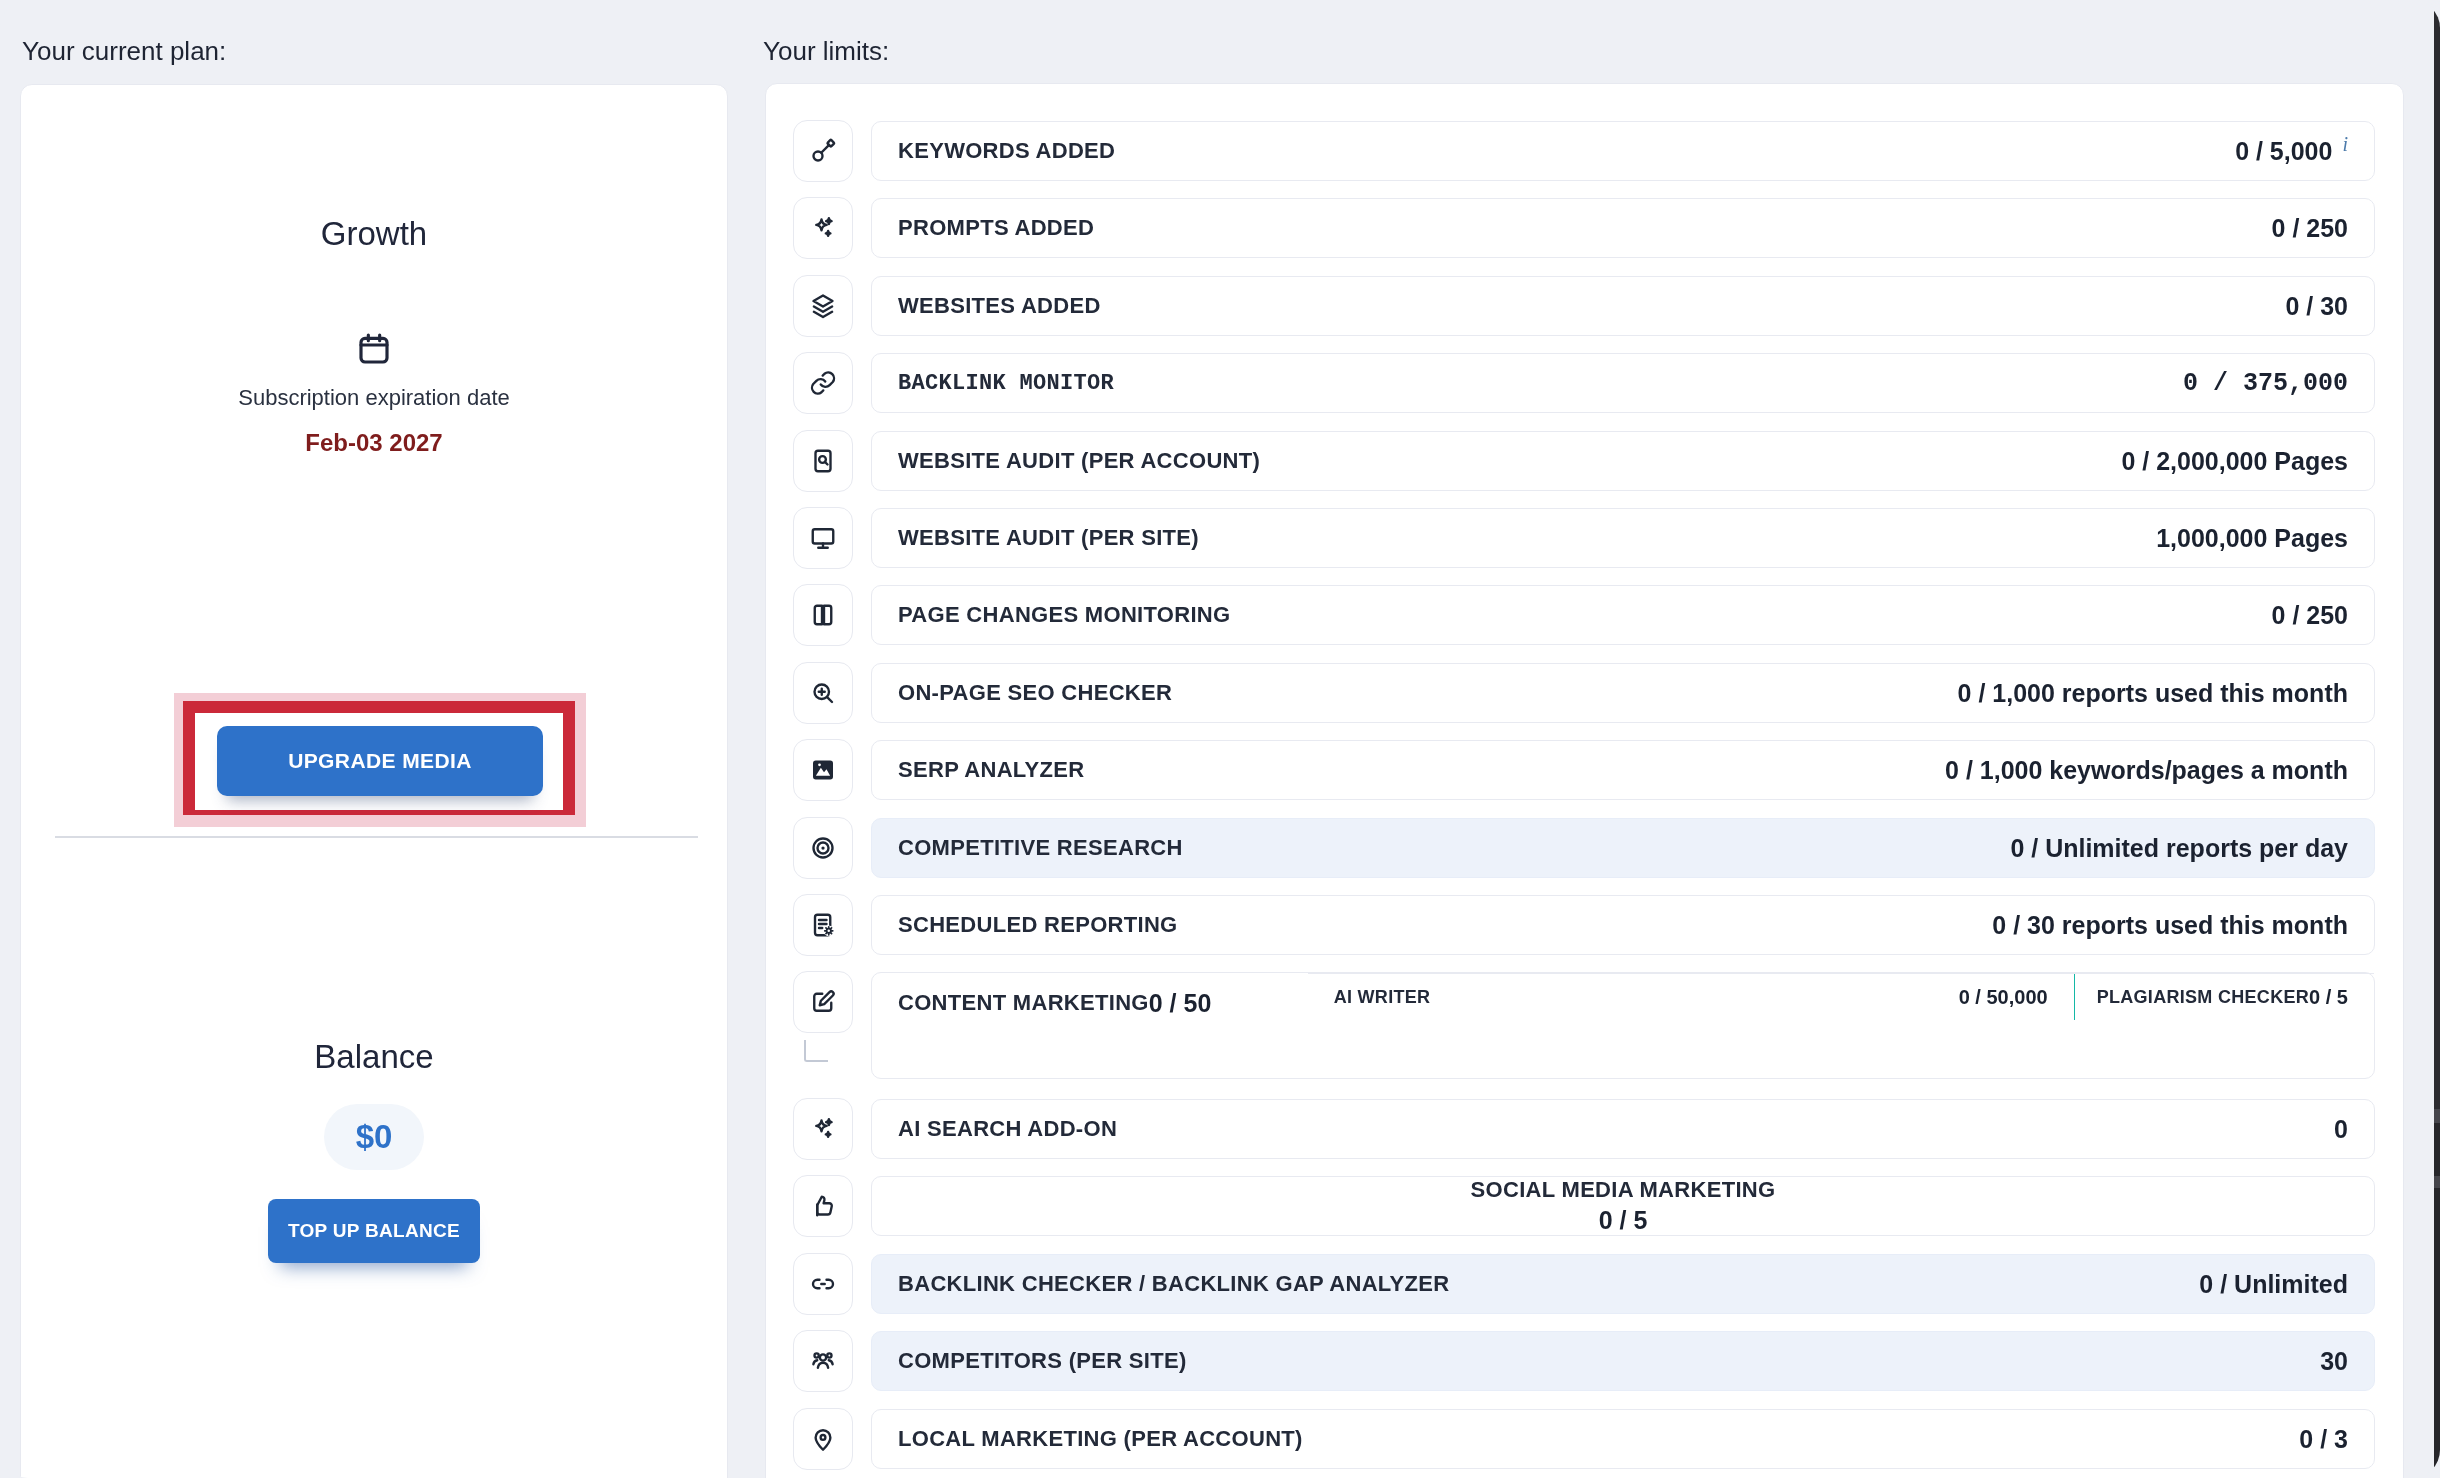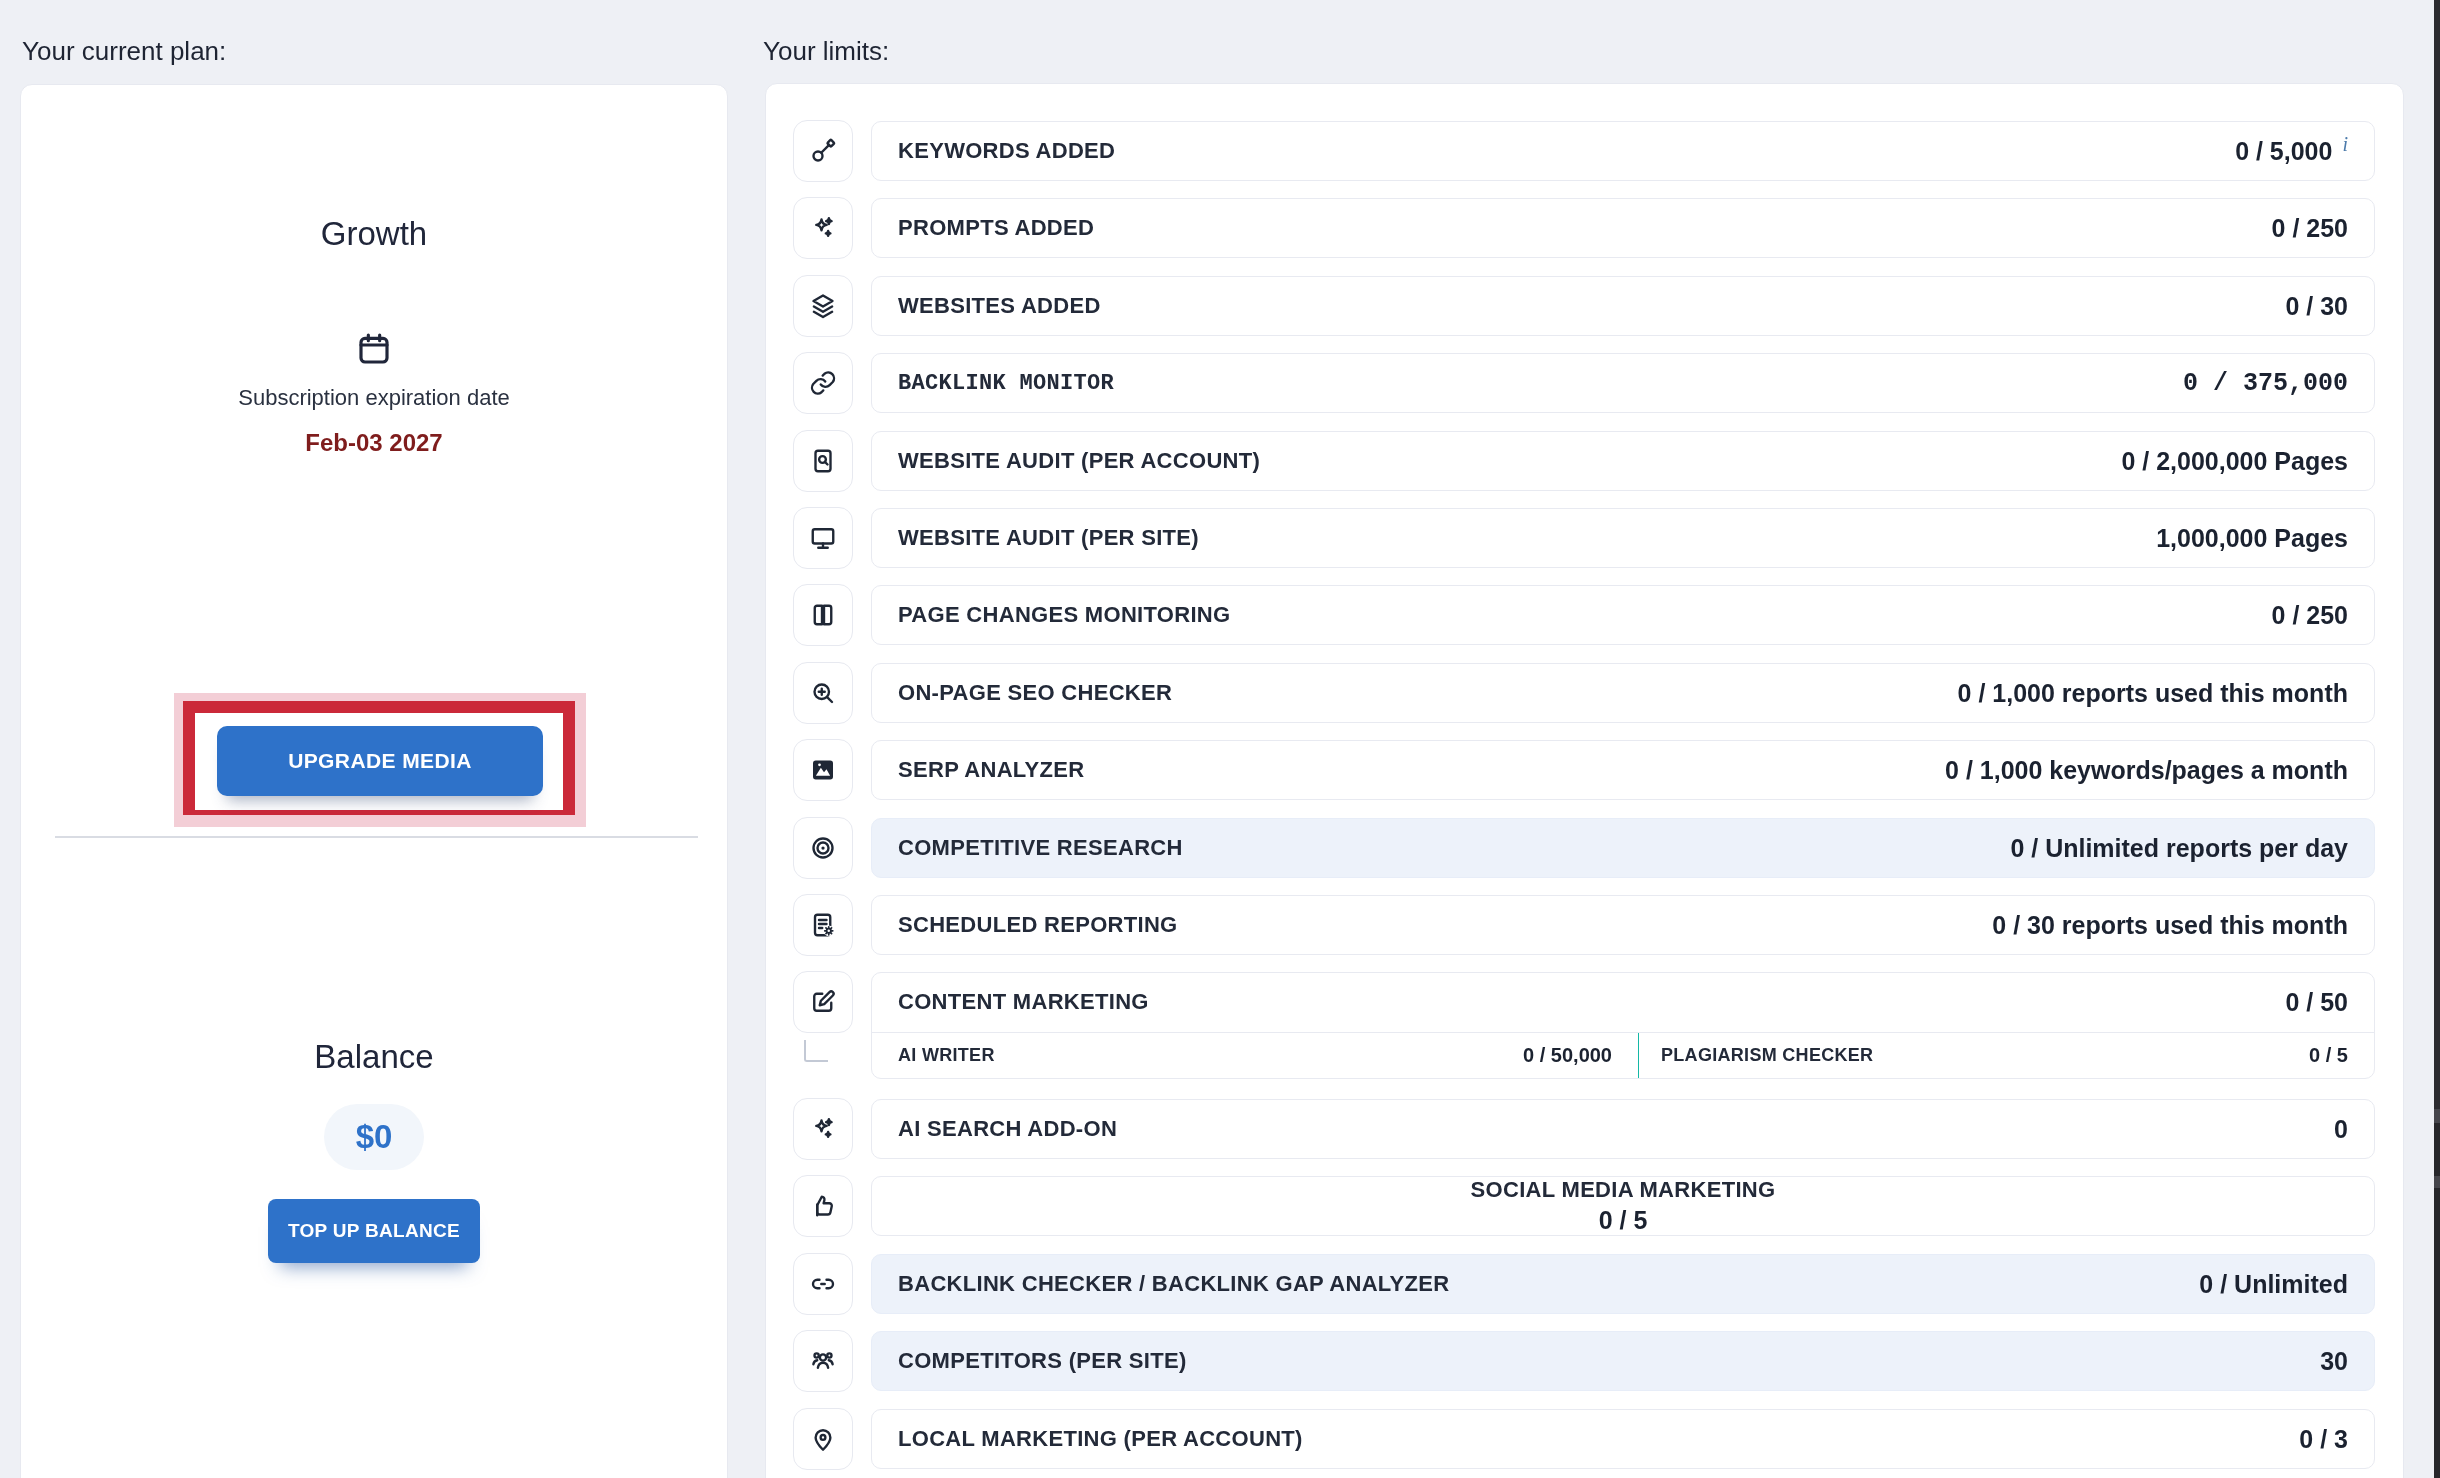--- a/index.html
+++ b/index.html
@@ -1,20 +1,21 @@
 <!DOCTYPE html>
 <html style="--page-bg: #eef0f5; --text-dark: #1e2433; --accent-blue: #2e72c9; --annotation-red: #cb2939; --annotation-pink: #f3ced6; --highlight-row: #edf2fa;"><head>
 <meta charset="utf-8">
 <style>
   html,body{margin:0;padding:0;background:#eef0f5;}
   .canvas{
     position:relative; width:2440px; height:1478px; overflow:hidden;
     background:var(--page-bg,#eef0f5);
     font-family:"Liberation Sans", sans-serif;
     color:var(--text-dark,#1e2433);
+    border-radius:28px;
   }
   .section-heading{position:absolute; font-size:26px; font-weight:400; color:var(--text-dark,#1e2433);}
   .card{position:absolute; background:#fff; border:1px solid #e7e9f0; border-radius:12px; box-sizing:border-box;}
 
   
   .left-card{left:20px; top:84px; width:708px; height:1600px;}
   .plan-name{position:absolute; top:130px; left:0; width:100%; text-align:center;
     font-size:33px; font-weight:400; color:#20263a;}
   .calendar-wrap{position:absolute; top:244px; left:50%; transform:translateX(-50%); color:#20263a;}
   .calendar-wrap svg{width:40px; height:40px;}
@@ -55,21 +56,21 @@
   .limit-iconbox svg{width:30px; height:30px;}
   .limit-card{position:absolute; left:105px; width:1504px; height:60px; background:#fff;
     border:1px solid #e8eaf1; border-radius:10px; box-sizing:border-box;
     display:flex; align-items:center; justify-content:space-between; padding:0 26px;}
   .limit-card.highlight{background:var(--highlight-row,#edf2fa); border-color:#e7edf8;}
   .limit-label{font-size:22px; font-weight:700; letter-spacing:.3px; color:#232a39; white-space:nowrap;}
   .limit-value{font-size:25px; font-weight:600; color:#1b2230; white-space:nowrap;}
   .info-i{font-family:"Liberation Serif", serif; font-style:italic; font-weight:400;
     font-size:20px; color:#4d7bab; position:relative; top:-9px; margin-left:10px; cursor:pointer;}
 
-  .limit-card.cm{height:107px; flex-direction:column; align-items:stretch; padding:0;}
+  .limit-card.cm{height:107px; flex-direction:row; align-items:stretch; padding:0;}
   .cm-main{height:60px; display:flex; align-items:center; justify-content:space-between; padding:0 26px;}
   .cm-sub{height:46px; border-top:1px solid #e8eaf1; display:flex;}
   .cm-cell{display:flex; align-items:center; justify-content:space-between; padding:0 26px; box-sizing:border-box;}
   .cm-cell.first{width:767px; border-right:1px solid #14b8a6;}
   .cm-cell.second{flex:1; padding-left:22px;}
   .cm-sub .limit-label{font-size:18px;}
   .cm-sub .limit-value{font-size:20px;}
   .subrow-connector{position:absolute; left:38px; width:22px; height:20px;
     border-left:2px solid #c3c9d5; border-bottom:2px solid #c3c9d5; border-bottom-left-radius:3px;}
 

